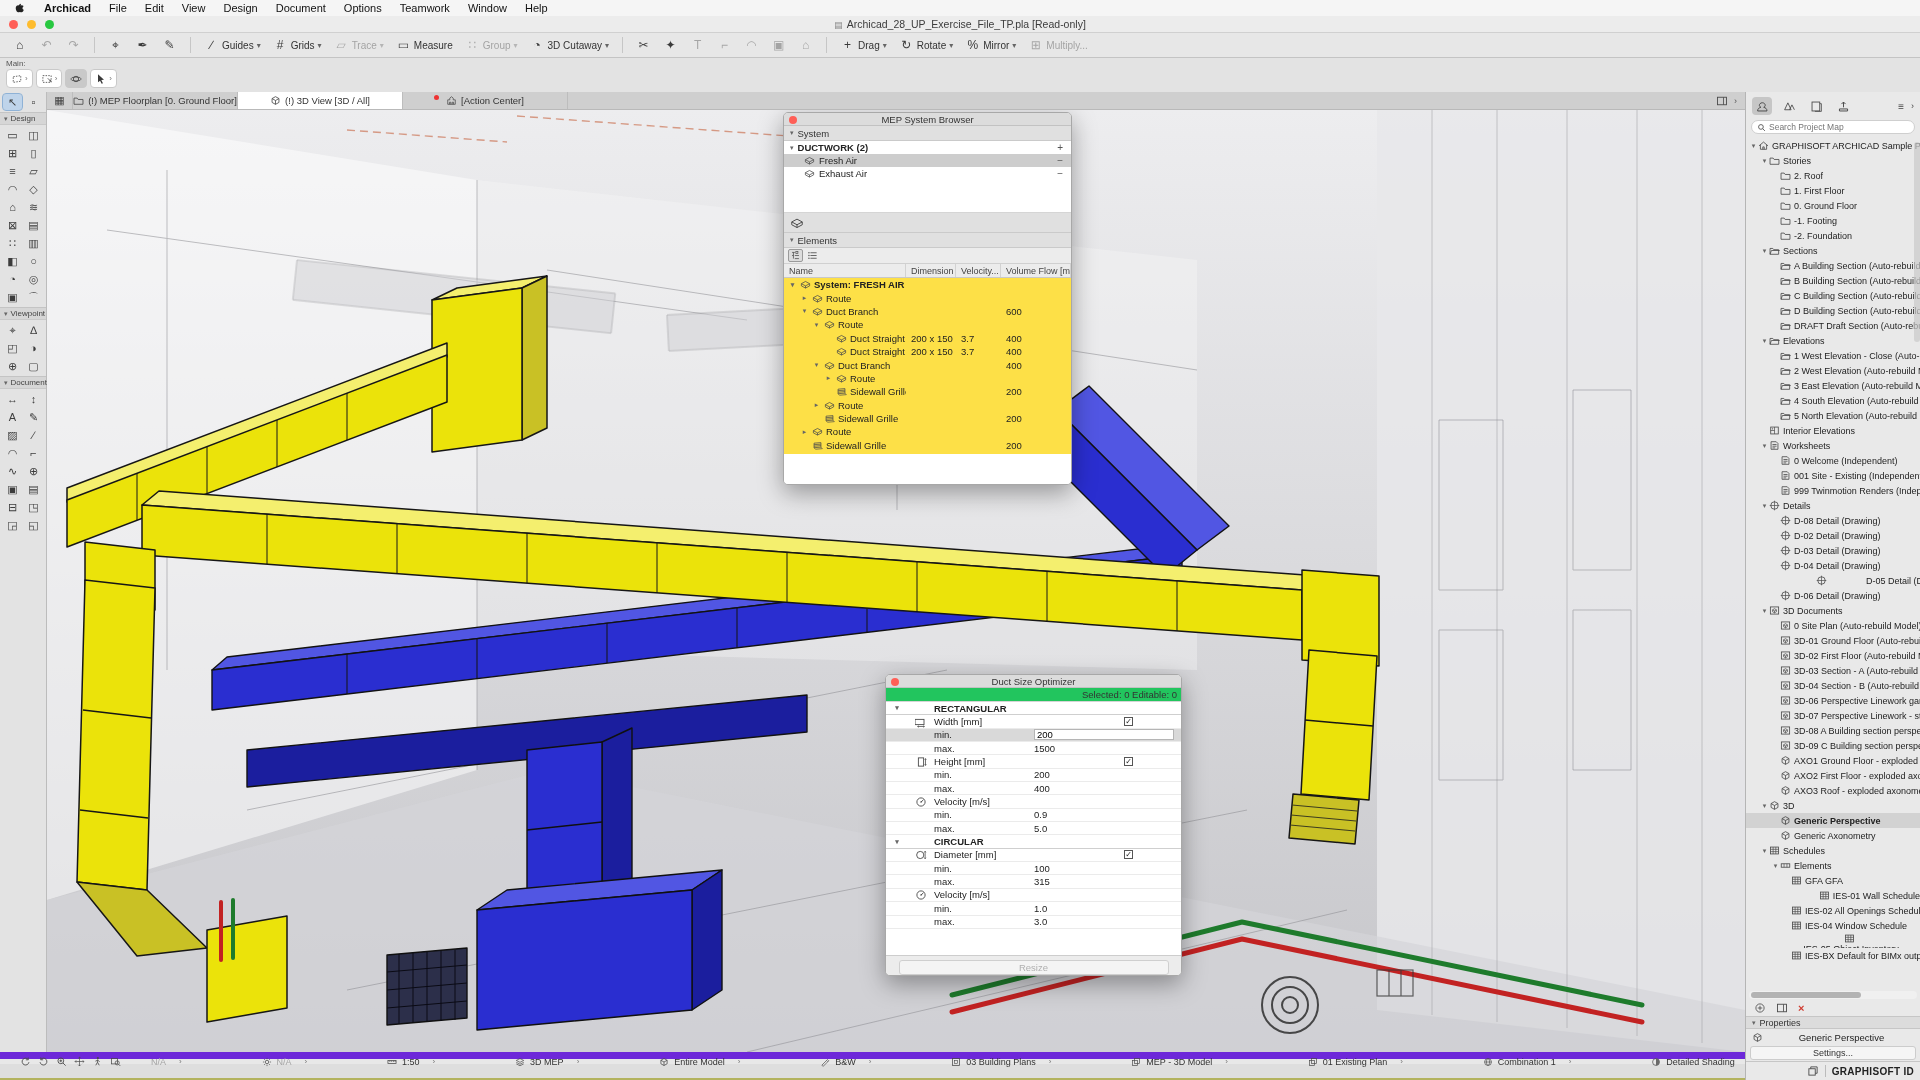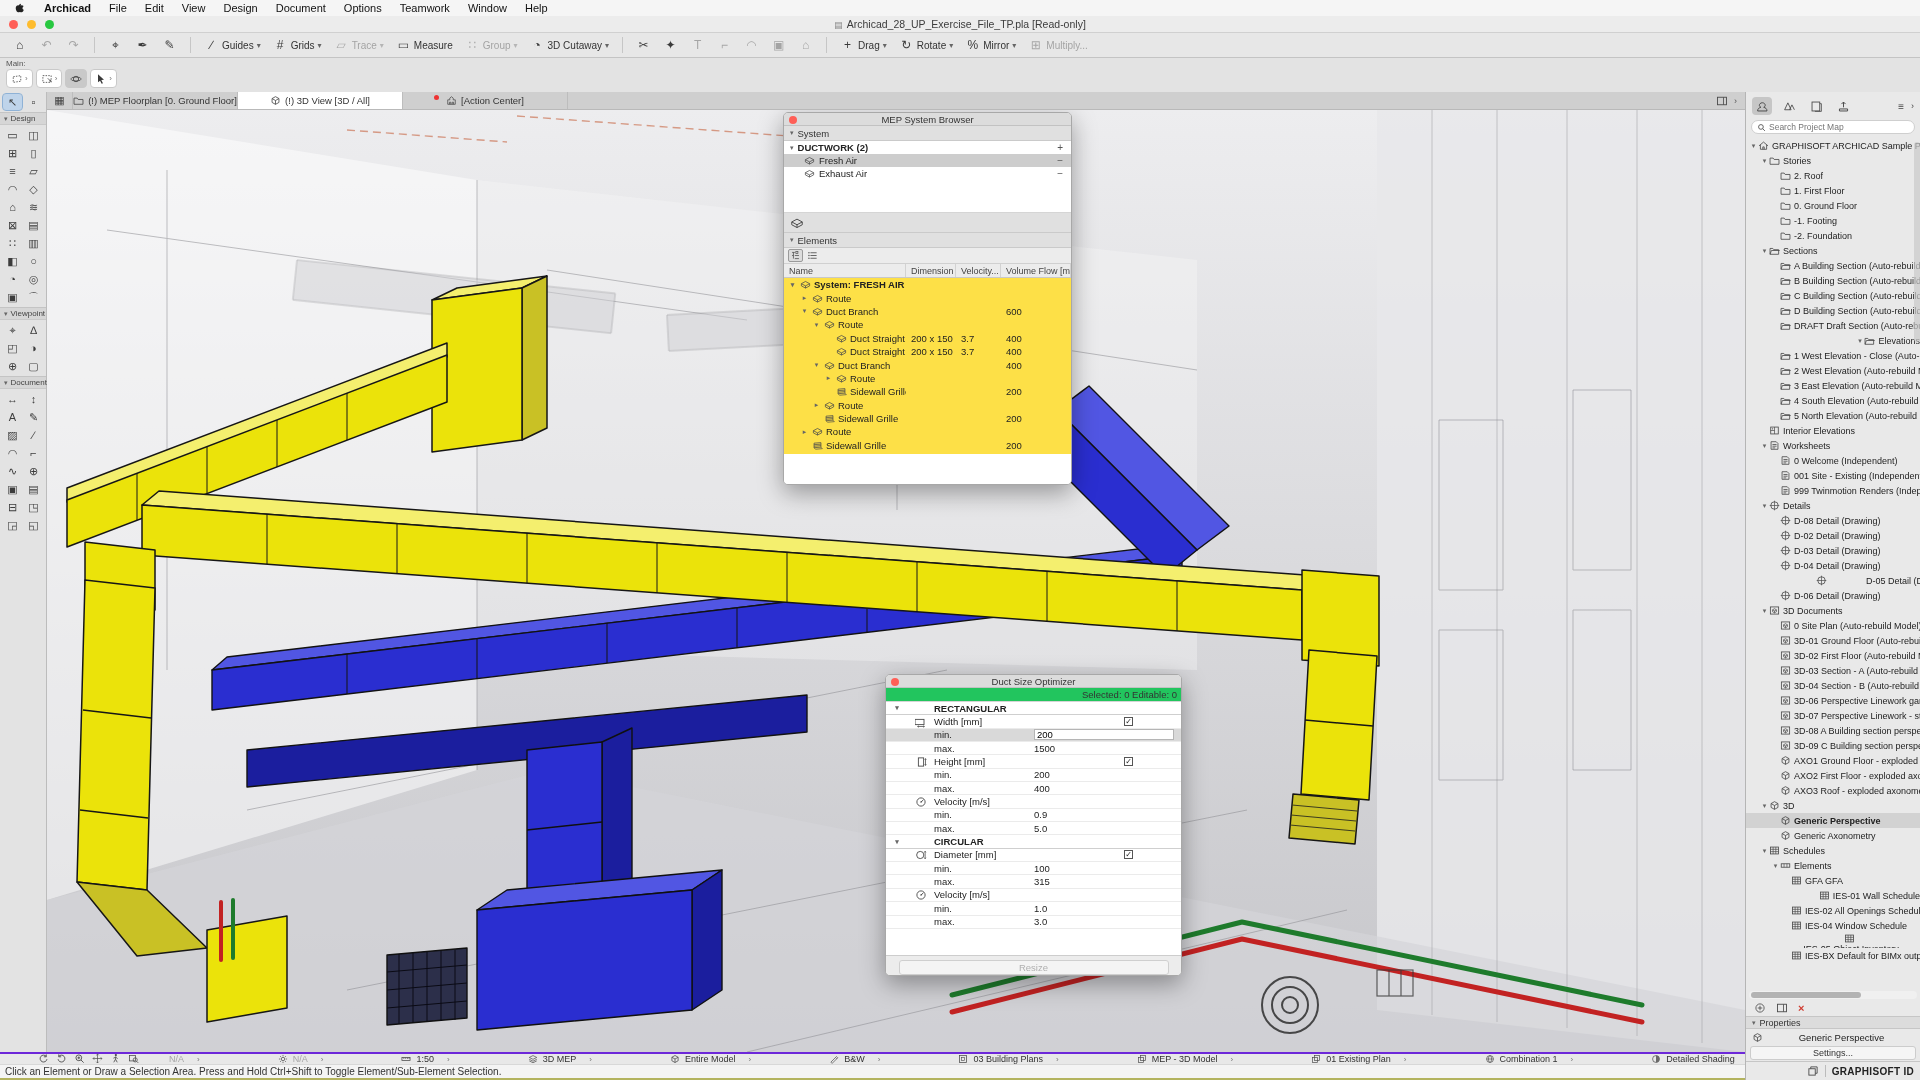--- a/index.html
+++ b/index.html
@@ -121,21 +121,21 @@
   #props-head { height:13px; background:#dcdcdc; border-top:1px solid #c6c6c6; border-bottom:1px solid #c6c6c6; display:flex; align-items:center; gap:4px; padding-left:6px; font-size:9px; color:#333; }
   #props-row { height:16px; display:flex; align-items:center; font-size:9.5px; padding-left:6px; }
   #props-row .ctr { flex:1; text-align:center; }
   #settings-btn { margin:1px 4px; height:14px; background:#f5f5f5; border:1px solid #cccccc; border-radius:3px; font-size:9px; color:#333; text-align:center; line-height:13px; }
   #sb-bottom { height:19px; border-top:1px solid #c6c6c6; display:flex; align-items:center; justify-content:flex-end; gap:6px; padding-right:6px; font-size:10.5px; color:#333; }
   #sb-bottom .vr { width:1px; height:12px; background:#bbb; }
   #gsid { font-weight:bold; letter-spacing:.3px; font-size:10px; color:#222; }
 
   
   #statusbar { left:0; top:1052px; width:1745px; height:26px; z-index:44; }
-  #status-row1 { height:12px; background:#e8e8e8; border-top:2px solid #6d28d9; display:flex; align-items:flex-end; padding-left:38px; font-size:9px; color:#333; }
+  #status-row1 { height:12px; background:#e8e8e8; border-top:7px solid #6d28d9; display:flex; align-items:center; padding-left:20px; font-size:9px; color:#333; }
   #status-nav { display:flex; gap:7px; align-items:center; margin-right:30px; }
   #status-nav .ic { width:11px; height:11px; }
   #status-segs { display:flex; align-items:center; flex:1; justify-content:space-between; padding-right:10px; }
   .seg { display:flex; align-items:center; gap:5px; white-space:nowrap; }
   .seg .ic { width:10px; height:10px; }
   .seg.disabled .seg-label { color:#a5a5a5; }
   .seg .chev { color:#777; font-size:8px; margin-left:8px; }
   #status-row2 { height:14px; background:#f4f4f4; border-top:1px solid #d8d8d8; display:flex; align-items:center; padding-left:5px; font-size:10px; color:#333; }
   #desktop-strip-l { left:0; top:1078px; width:1745px; height:2px; background:#b3b35e; }
   #desktop-strip-r { left:1745px; top:1078px; width:175px; height:2px; background:#2a2a2a; }
@@ -1202,21 +1202,21 @@
           </svg>
           <span>D Building Section (Auto-rebuild Model</span>
         </div>
         <div class="nav-row" style="padding-left: 25px;">
           <span class="exp"></span>
           <svg class="ic" width="11" height="11">
             <use href="#sym-folderopen"></use>
           </svg>
           <span>DRAFT Draft Section (Auto-rebuild Moc</span>
         </div>
-        <div class="nav-row" style="padding-left: 14px; justify-content: flex-end;">
+        <div class="nav-row" style="padding-left: 14px;">
           <span class="exp">▾</span>
           <svg class="ic" width="11" height="11">
             <use href="#sym-folderopen"></use>
           </svg>
           <span>Elevations</span>
         </div>
         <div class="nav-row" style="padding-left: 25px;">
           <span class="exp"></span>
           <svg class="ic" width="11" height="11">
             <use href="#sym-folderopen"></use>
@@ -1629,18 +1629,15 @@
           <span class="chev">›</span>
         </div>
         <div class="seg">
           <svg class="ic" width="10" height="10">
             <use href="#sym-shading"></use>
           </svg>
           <span class="seg-label">Detailed Shading</span>
         </div>
       </div>
   </div>
-  <div id="status-row2">
-    <span>Click an Element or Draw a Selection Area. Press and Hold Ctrl+Shift to Toggle Element/Sub-Element Selection.</span>
-  </div>
 </div>
 <div id="desktop-strip-l" class="abs"></div>
 <div id="desktop-strip-r" class="abs"></div>
 
 </body></html>

